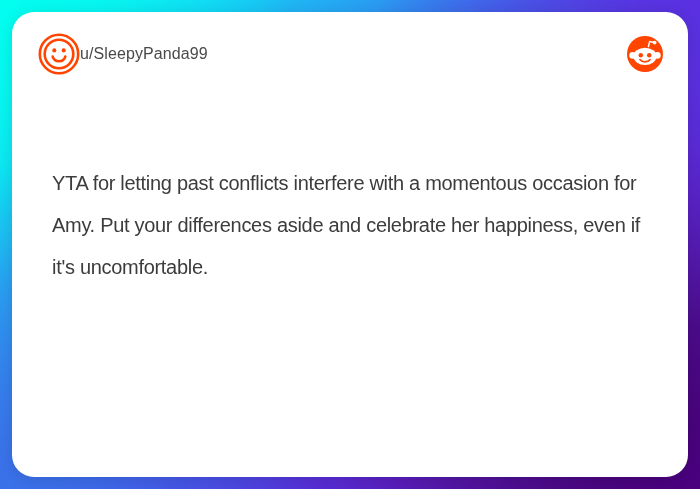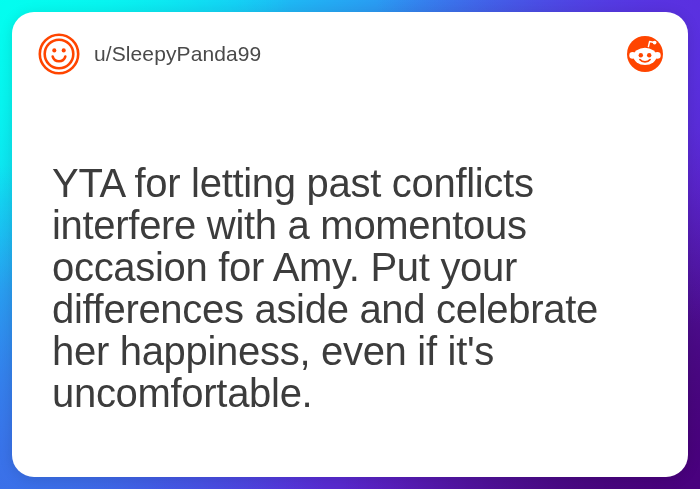--- a/index.html
+++ b/index.html
@@ -59,22 +59,21 @@
     padding:0 24px 0 26px;
   }
 
   .avatar {
     width:42px; height:42px;
     flex:0 0 42px;
     display:block;
   }
 
   .username {
-    margin-left:14px;
-    font-size:21px;
+    font-size:16px;
     color:#4a4a4a;
     letter-spacing:0.1px;
     white-space:nowrap;
   }
 
   .spacer { flex:1 1 auto; }
 
   .brand-logo {
     width:38px; height:38px;
     flex:0 0 38px;
@@ -82,21 +81,21 @@
   }
 
   .post-body {
     position:absolute;
     left:40px;
     right:36px;
     top:150px;
   }
 
   .post-text {
-    font-size:40px;
+    font-size:20px;
     line-height:42px;
     color:#3c3c3c;
     letter-spacing:-0.3px;
     font-weight:400;
     white-space:pre-wrap;
   }
 </style>
 </head>
 <body>
 

